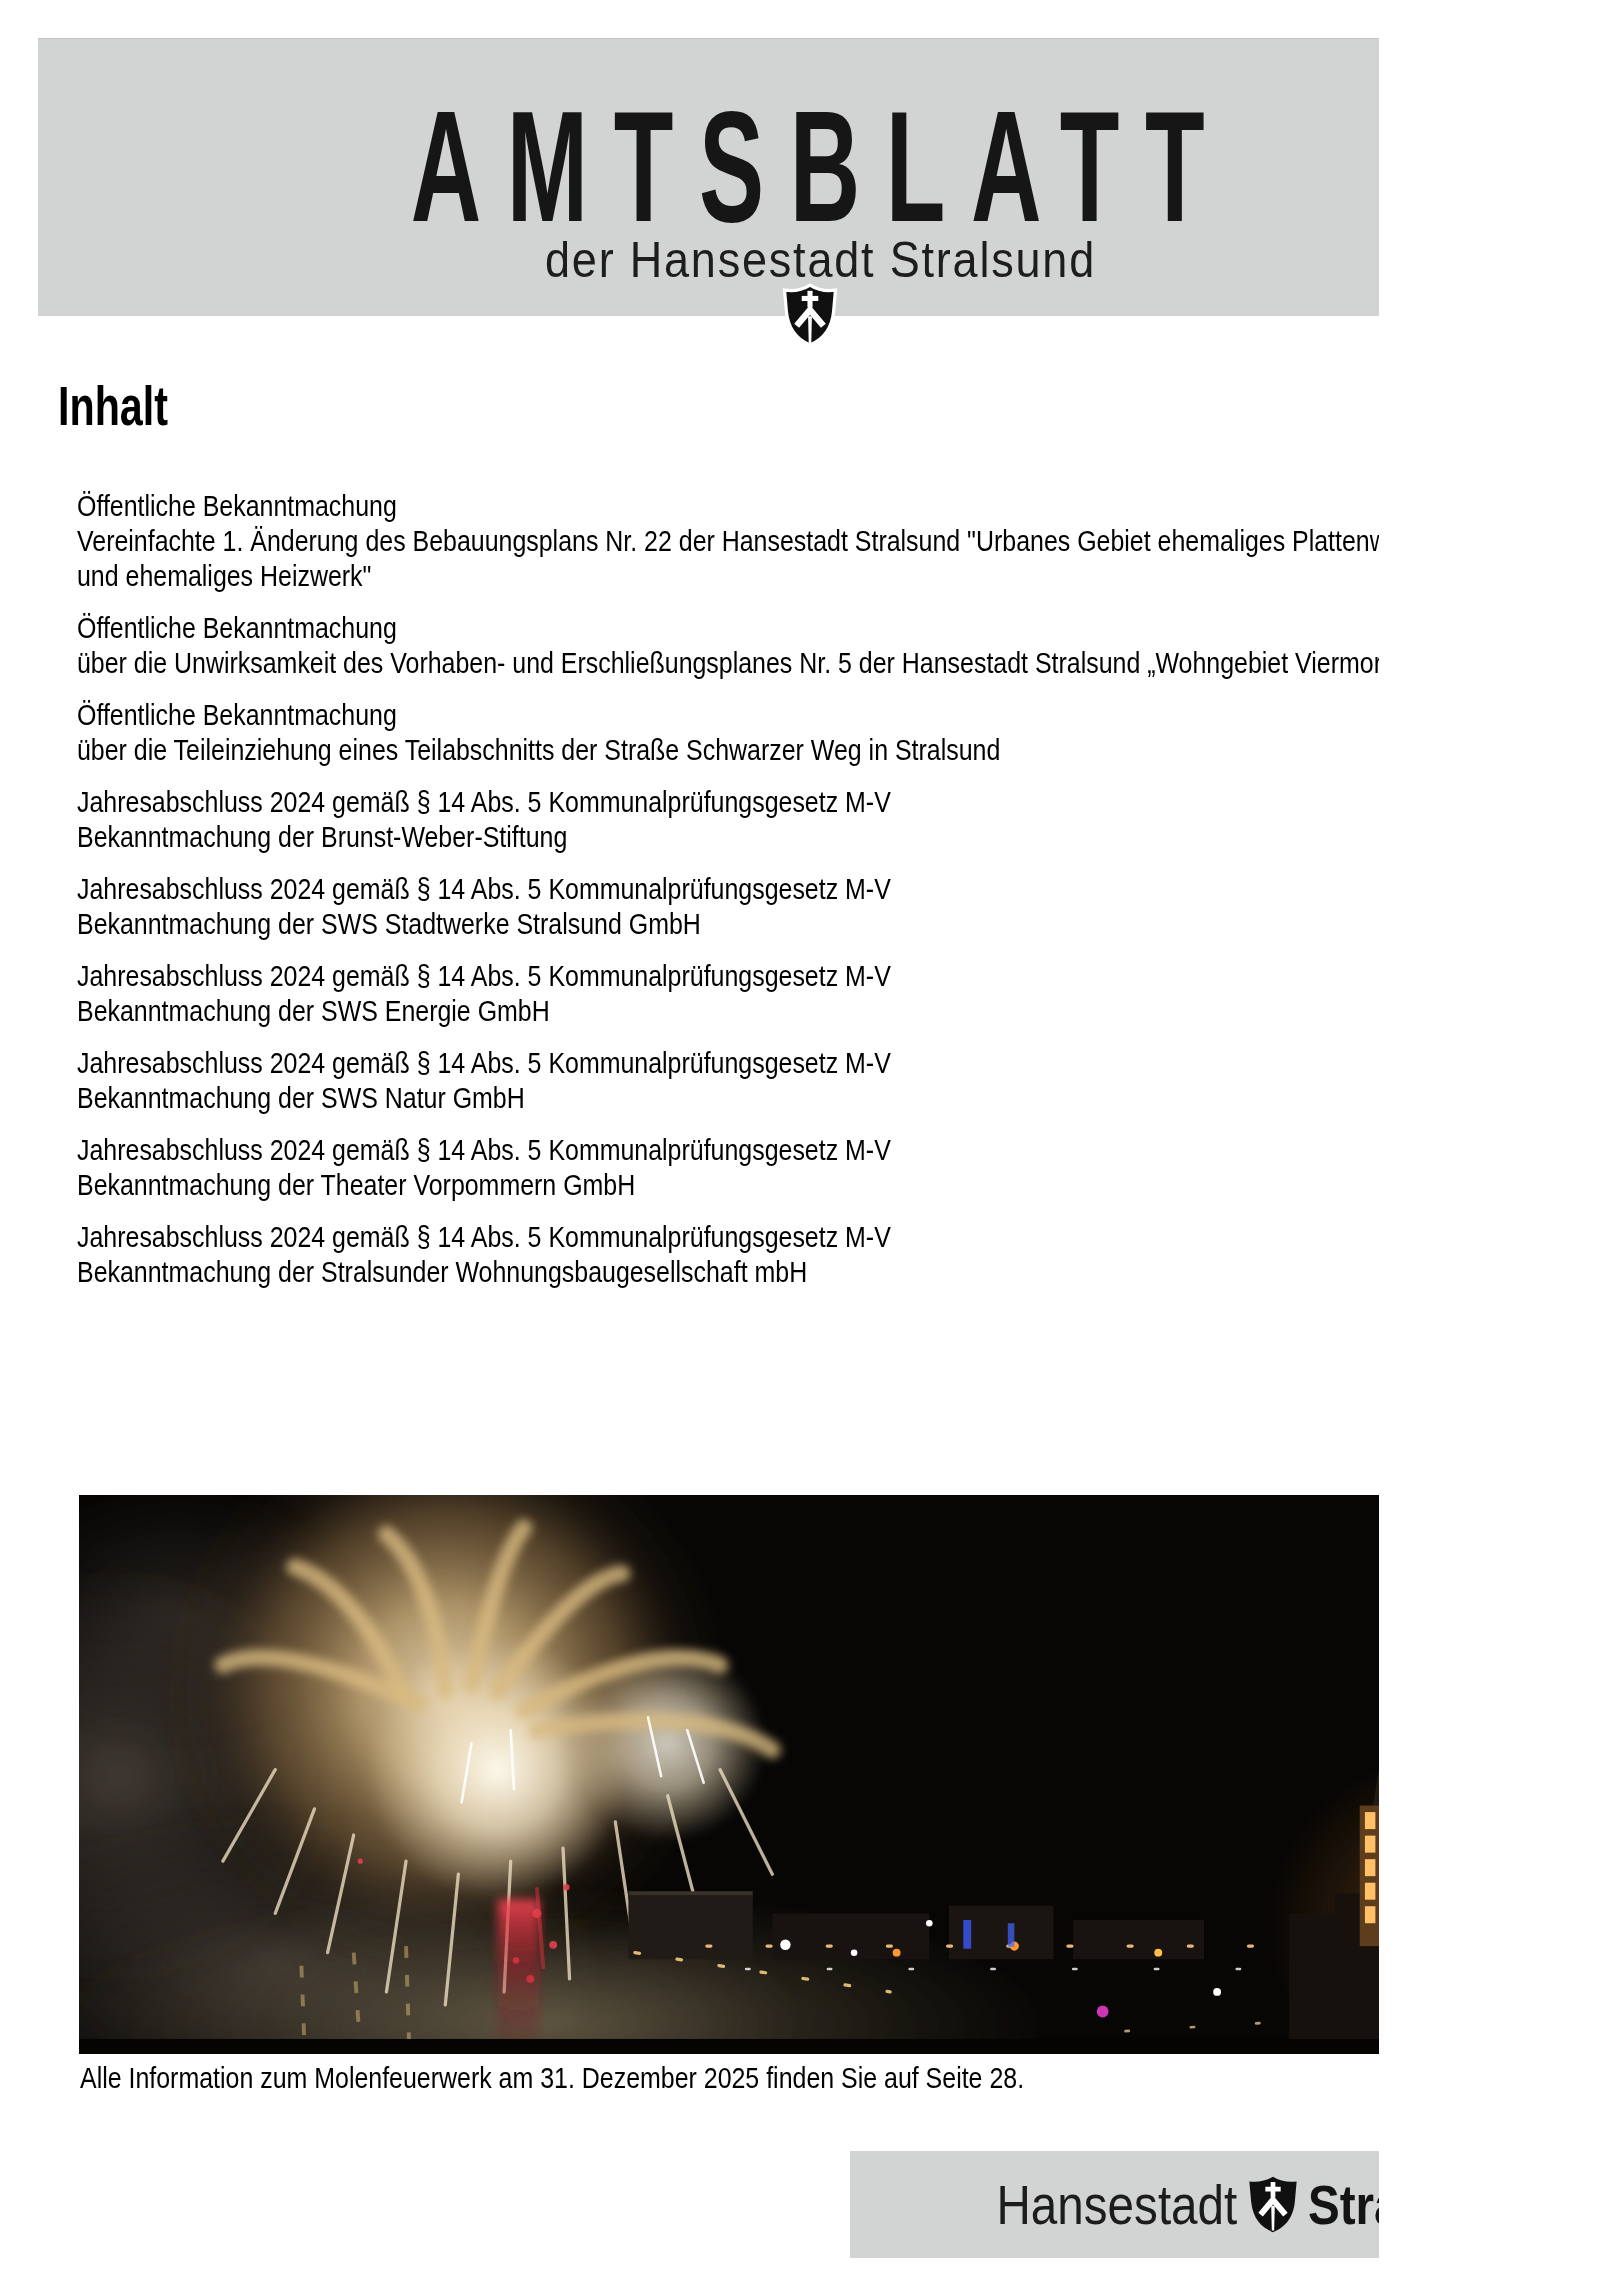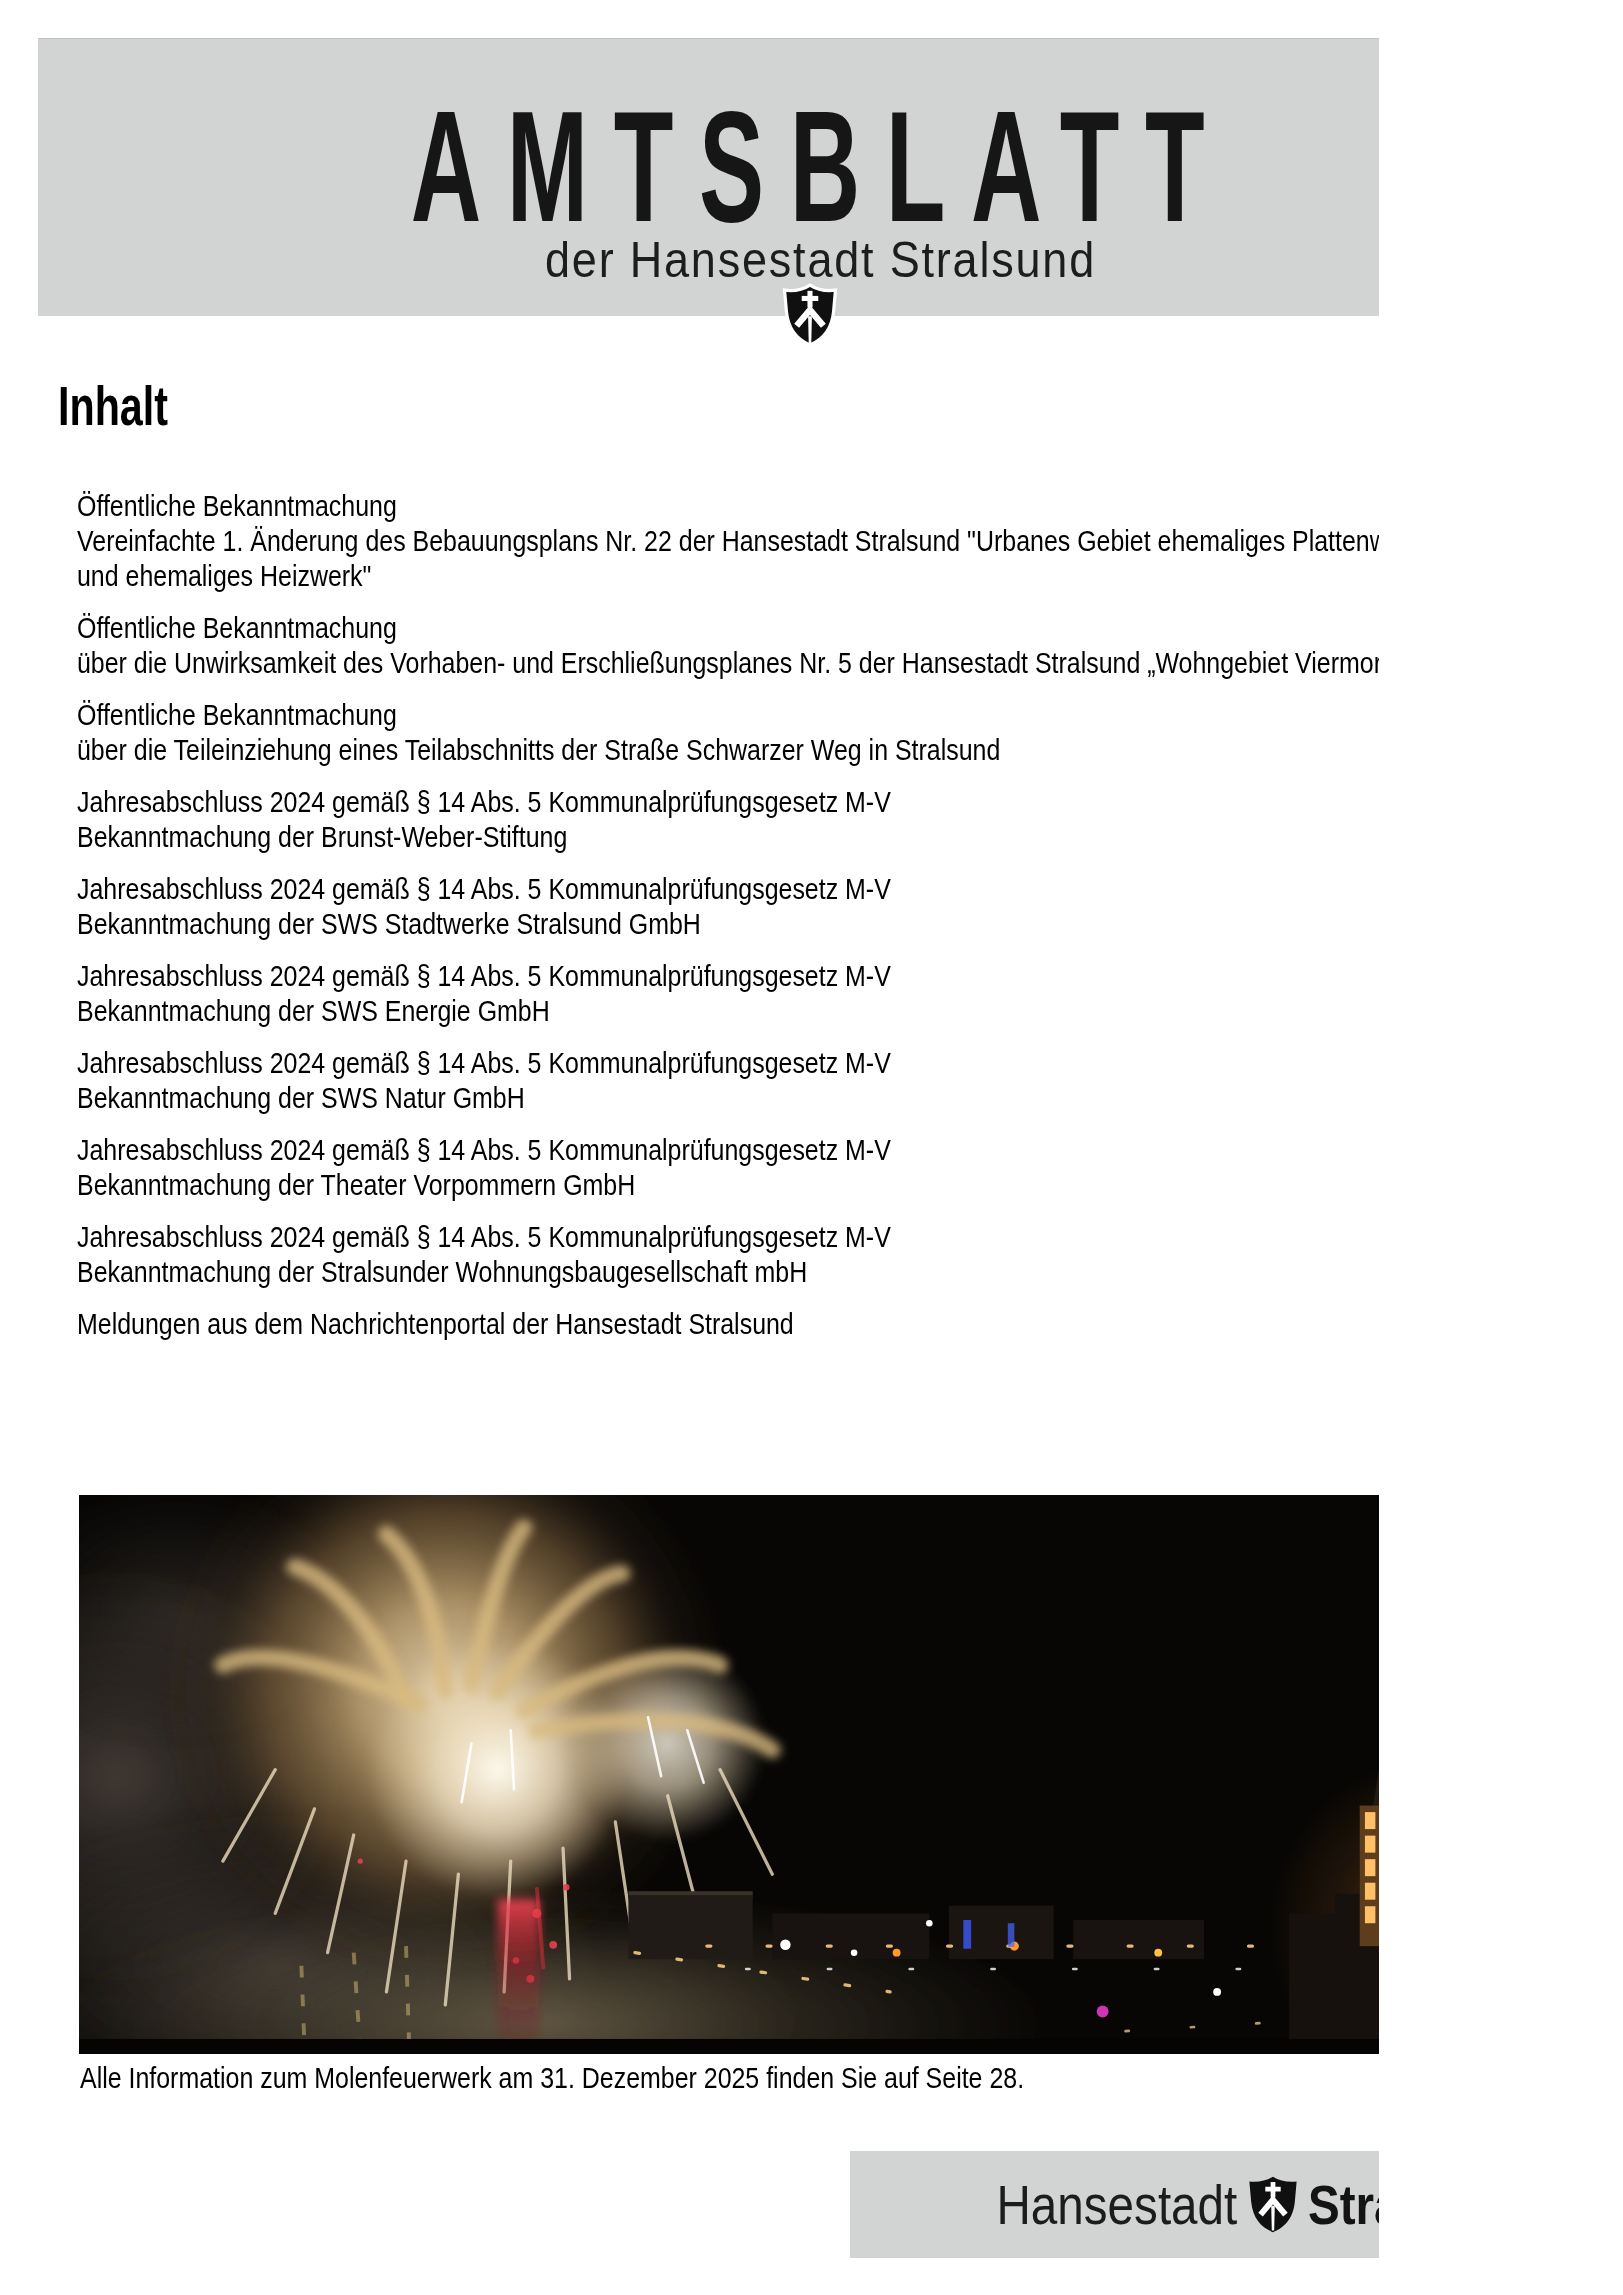--- a/index.html
+++ b/index.html
@@ -156,24 +156,20 @@
         <div class="entry-page">19</div>
       </div>
 
       <div class="toc-entry">
         <div class="entry-text">Jahresabschluss 2024 gemäß § 14 Abs. 5 Kommunalprüfungsgesetz M-V
 Bekanntmachung der Stralsunder Wohnungsbaugesellschaft mbH</div>
         <div class="entry-page">21</div>
       </div>
 
 
-      <div class="toc-entry">
-        <div class="entry-text">Meldungen aus dem Nachrichtenportal der Hansestadt Stralsund</div>
-        <div class="entry-page">25</div>
-      </div>
 
     </div>
 
   <div class="photo">
     <svg viewBox="0 0 2278 855" preserveAspectRatio="none">
       <defs>
         <radialGradient id="smokeG">
           <stop offset="0%" stop-color="rgba(125,112,100,0.55)"></stop>
           <stop offset="55%" stop-color="rgba(80,72,64,0.35)"></stop>
           <stop offset="100%" stop-color="rgba(60,54,48,0)"></stop>

